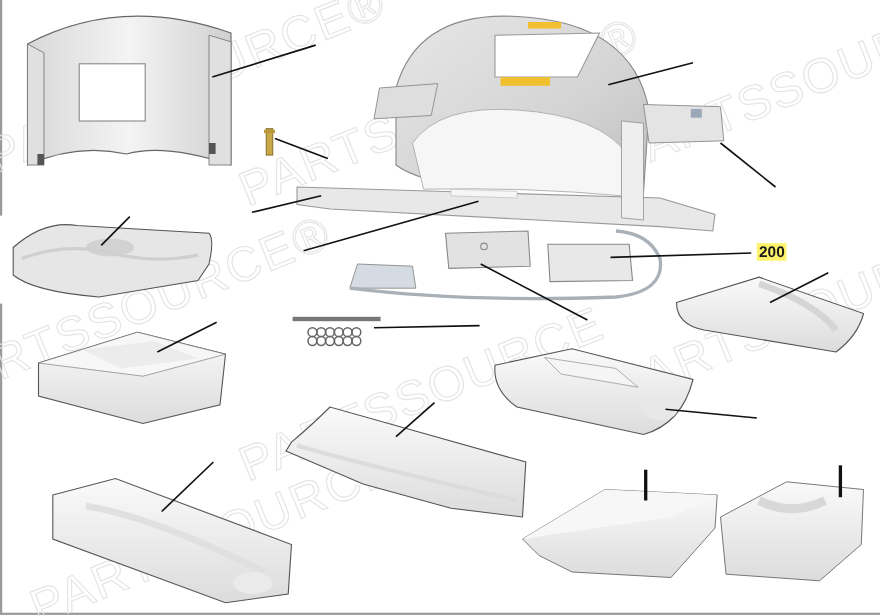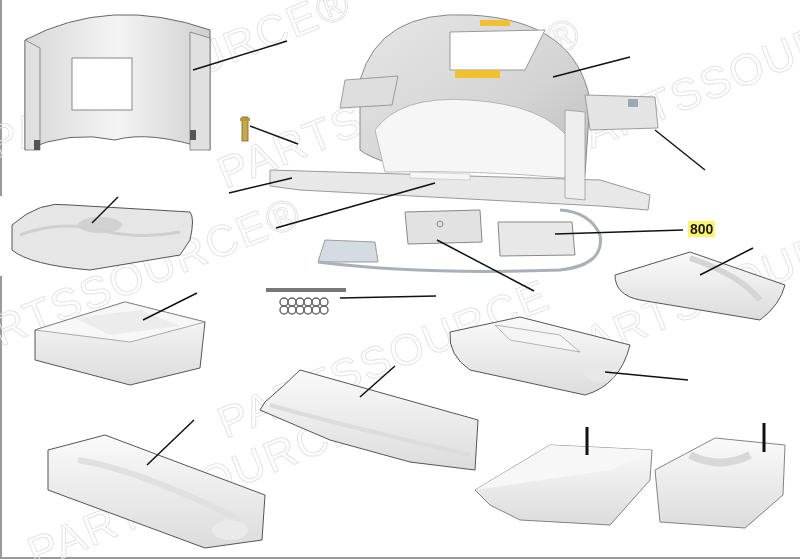--- a/index.html
+++ b/index.html
@@ -171,14 +171,14 @@
       <line x1="605" y1="372" x2="688" y2="380"></line>
       <line x1="360" y1="397" x2="395" y2="366"></line>
       <line x1="147" y1="465" x2="194" y2="420"></line>
     </g>
     <g stroke="#111111" stroke-width="3">
       <line x1="587" y1="427" x2="587" y2="455"></line>
       <line x1="764" y1="423" x2="764" y2="452"></line>
     </g>
   </svg>
 
-  <div class="callout-label" style="left:688px;top:221px;background:#fff36b">800</div>
+  <div class="callout-label" style="left:688px;top:221px;background:#fff36b">200</div>
 </div>
 
 </body></html>

